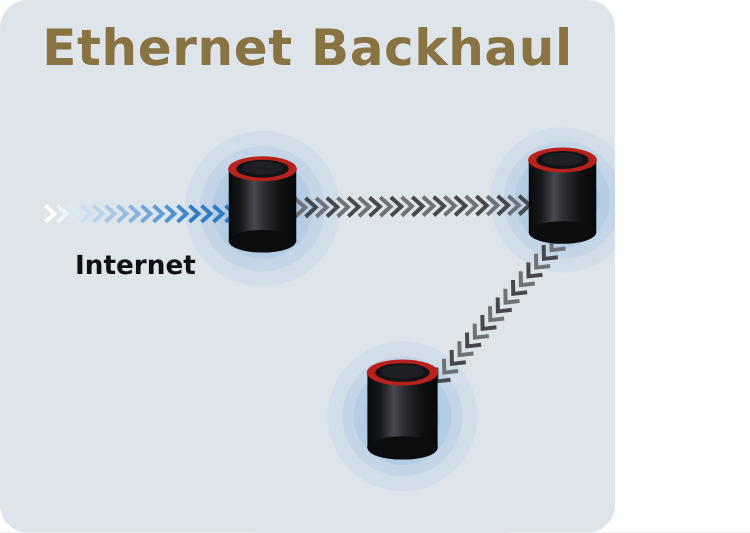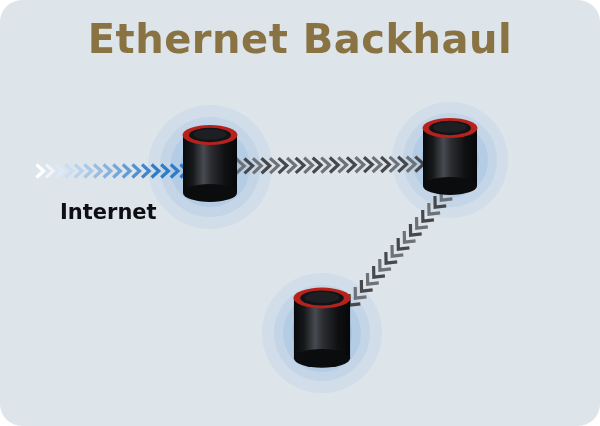--- a/index.html
+++ b/index.html
@@ -4,21 +4,21 @@
 <style>
   html,body{margin:0;padding:0;}
   body{
     width:600px;height:426px;
     background:var(--page,#ffffff);
     font-family:"DejaVu Sans","Liberation Sans",sans-serif;
     overflow:hidden;
   }
   .card{
     position:relative;
-    width:600px;height:426px;
+    width:492px;height:426px;
     background:var(--background,#dde4ea);
     border-radius:22px;
     overflow:hidden;
   }
   .diagram{
     position:absolute;inset:0;
   }
   .title{
     position:absolute;top:16px;left:0;right:0;
     margin:0;

